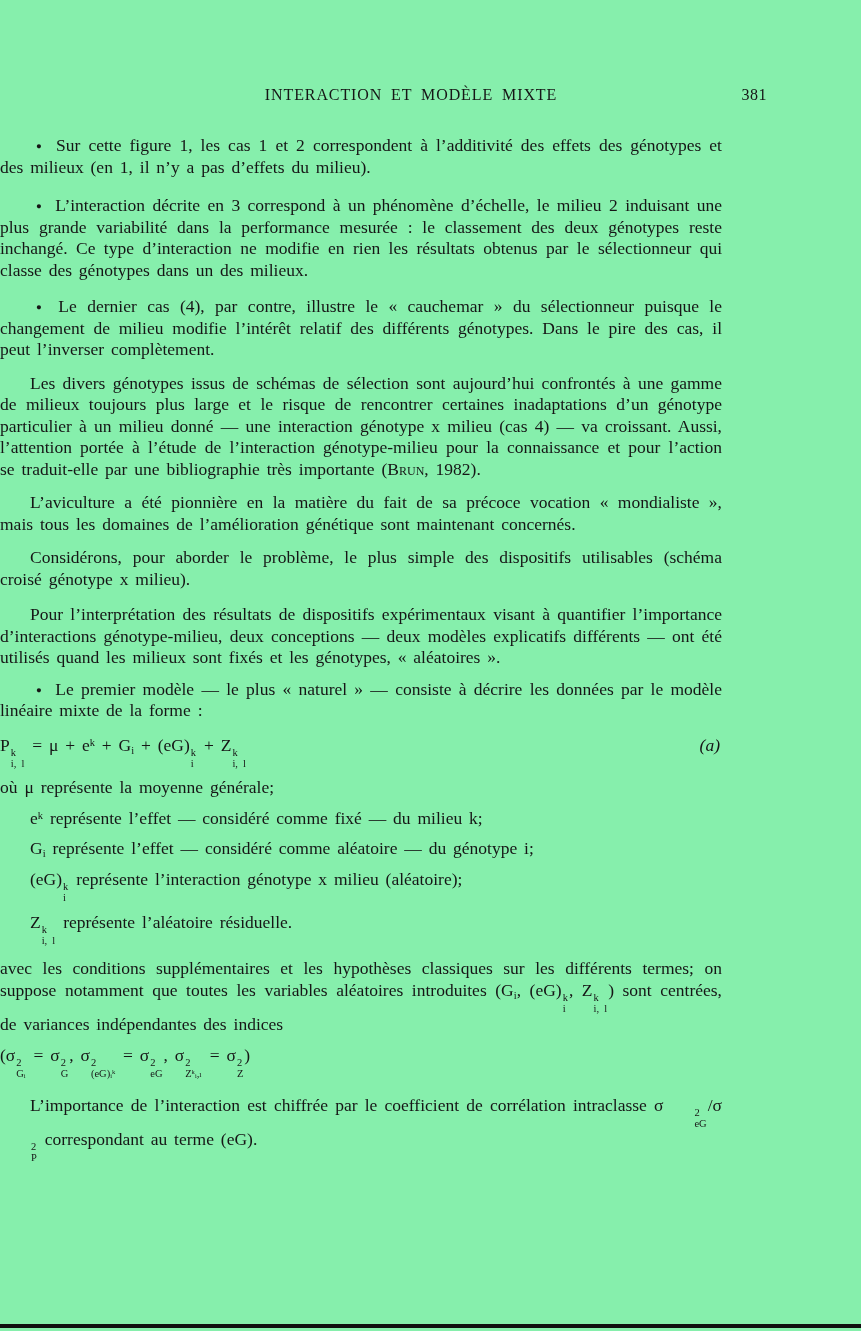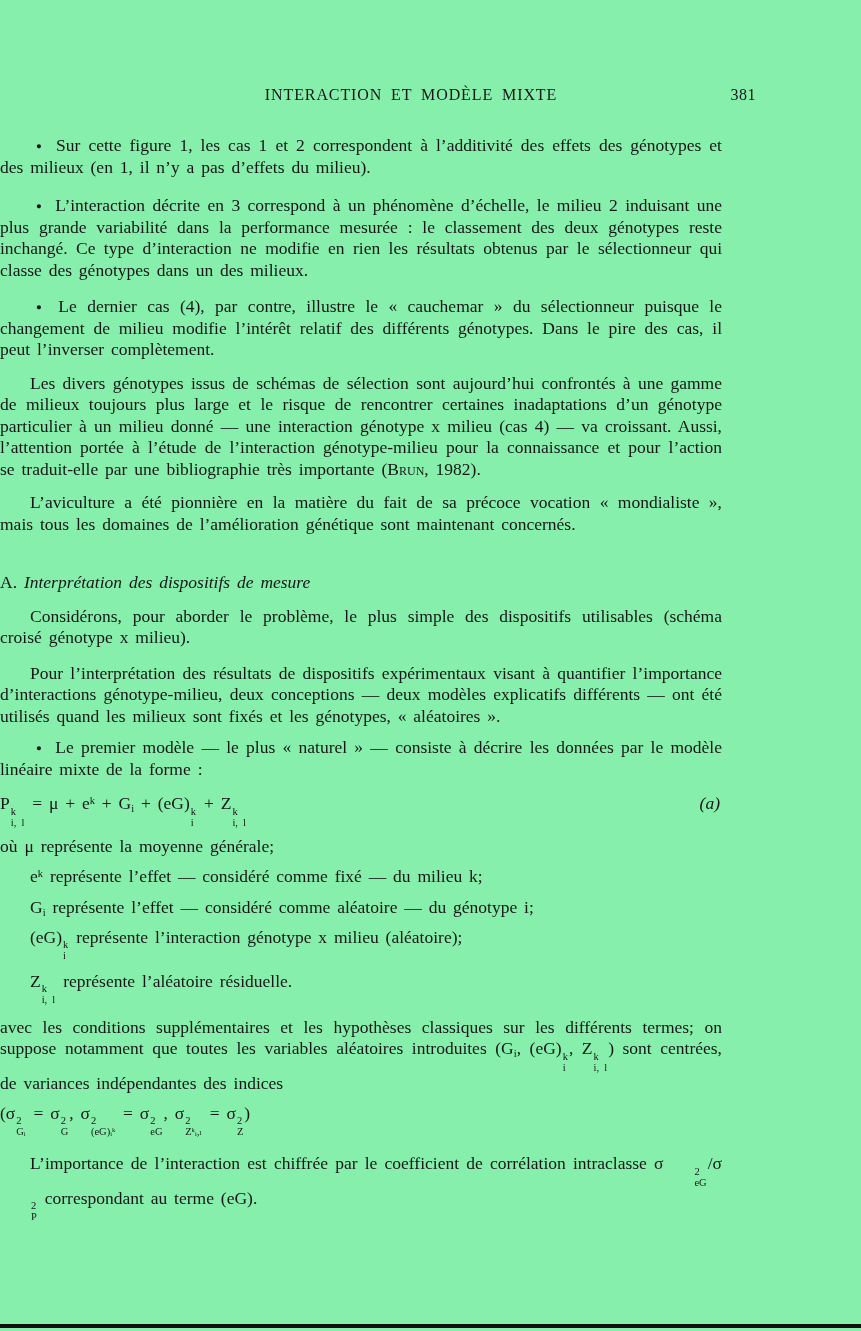--- a/index.html
+++ b/index.html
@@ -10,21 +10,21 @@
     font-family:"Liberation Serif","DejaVu Serif",serif;
     color:#161616;
     overflow:hidden;
   }
   .hdr {
     position:relative;
     width:722px; margin-left:50px; padding-top:86px;
     text-align:center;
     font-size:16px; letter-spacing:0.9px; word-spacing:4px;
   }
-  .hdr-num { position:absolute; right:16px; bottom:0; letter-spacing:0.5px; word-spacing:0; }
+  .hdr-num { position:absolute; right:5px; bottom:0; letter-spacing:0.5px; word-spacing:0; }
   .bodycol {
     width:722px; 
     font-size:17.5px; line-height:21.5px;
     text-align:justify; text-align-last:left;
     word-spacing:2.5px;
   }
   p, .equation, .heading { margin:0; }
   .para   { text-indent:30px; }
   .flush  { text-indent:0; }
   .bpara  { text-indent:36px; }
@@ -58,21 +58,20 @@
   </header>
 
   <main class="bodycol">
 
     <p class="para bpara mt31"><span class="bull">●</span>Sur cette figure 1, les cas 1 et 2 correspondent à l’additivité des effets des génotypes et des milieux (en 1, il n’y a pas d’effets du milieu).</p>
     <p class="para bpara mt17"><span class="bull">●</span>L’interaction décrite en 3 correspond à un phénomène d’échelle, le milieu 2 induisant une plus grande variabilité dans la performance mesurée : le classement des deux génotypes reste inchangé. Ce type d’interaction ne modifie en rien les résultats obtenus par le sélectionneur qui classe des génotypes dans un des milieux.</p>
     <p class="para bpara mt15"><span class="bull">●</span>Le dernier cas (4), par contre, illustre le « cauchemar » du sélectionneur puisque le changement de milieu modifie l’intérêt relatif des différents génotypes. Dans le pire des cas, il peut l’inverser complètement.</p>
     <p class="para mt12">Les divers génotypes issus de schémas de sélection sont aujourd’hui confrontés à une gamme de milieux toujours plus large et le risque de rencontrer certaines inadaptations d’un génotype particulier à un milieu donné — une interaction génotype x milieu (cas 4) — va croissant. Aussi, l’attention portée à l’étude de l’interaction génotype-milieu pour la connaissance et pour l’action se traduit-elle par une bibliographie très importante (<span class="sc">Brun</span>, 1982).</p>
     <p class="para mt12">L’aviculture a été pionnière en la matière du fait de sa précoce vocation « mondialiste », mais tous les domaines de l’amélioration génétique sont maintenant concernés.</p>
 
-    <h2 class="heading mt37" style="font-size:17.5px;font-weight:normal;">A. <span class="it">Interprétation des dispositifs de mesure</span></h2>
 
     <p class="para mt12">Considérons, pour aborder le problème, le plus simple des dispositifs utilisables (schéma croisé génotype x milieu).</p>
     <p class="para mt14">Pour l’interprétation des résultats de dispositifs expérimentaux visant à quantifier l’importance d’interactions génotype-milieu, deux conceptions — deux modèles explicatifs différents — ont été utilisés quand les milieux sont fixés et les génotypes, « aléatoires ».</p>
     <p class="para bpara mt10"><span class="bull">●</span>Le premier modèle — le plus « naturel » — consiste à décrire les données par le modèle linéaire mixte de la forme :</p>
 
     <div class="equation mt10">
       <span class="eq-body">P<span class="ss">
             <span>k</span>
             <span>i, l</span>
           </span> = μ + e<sup>k</sup> + G<sub>i</sub> + (eG)<span class="ss">

